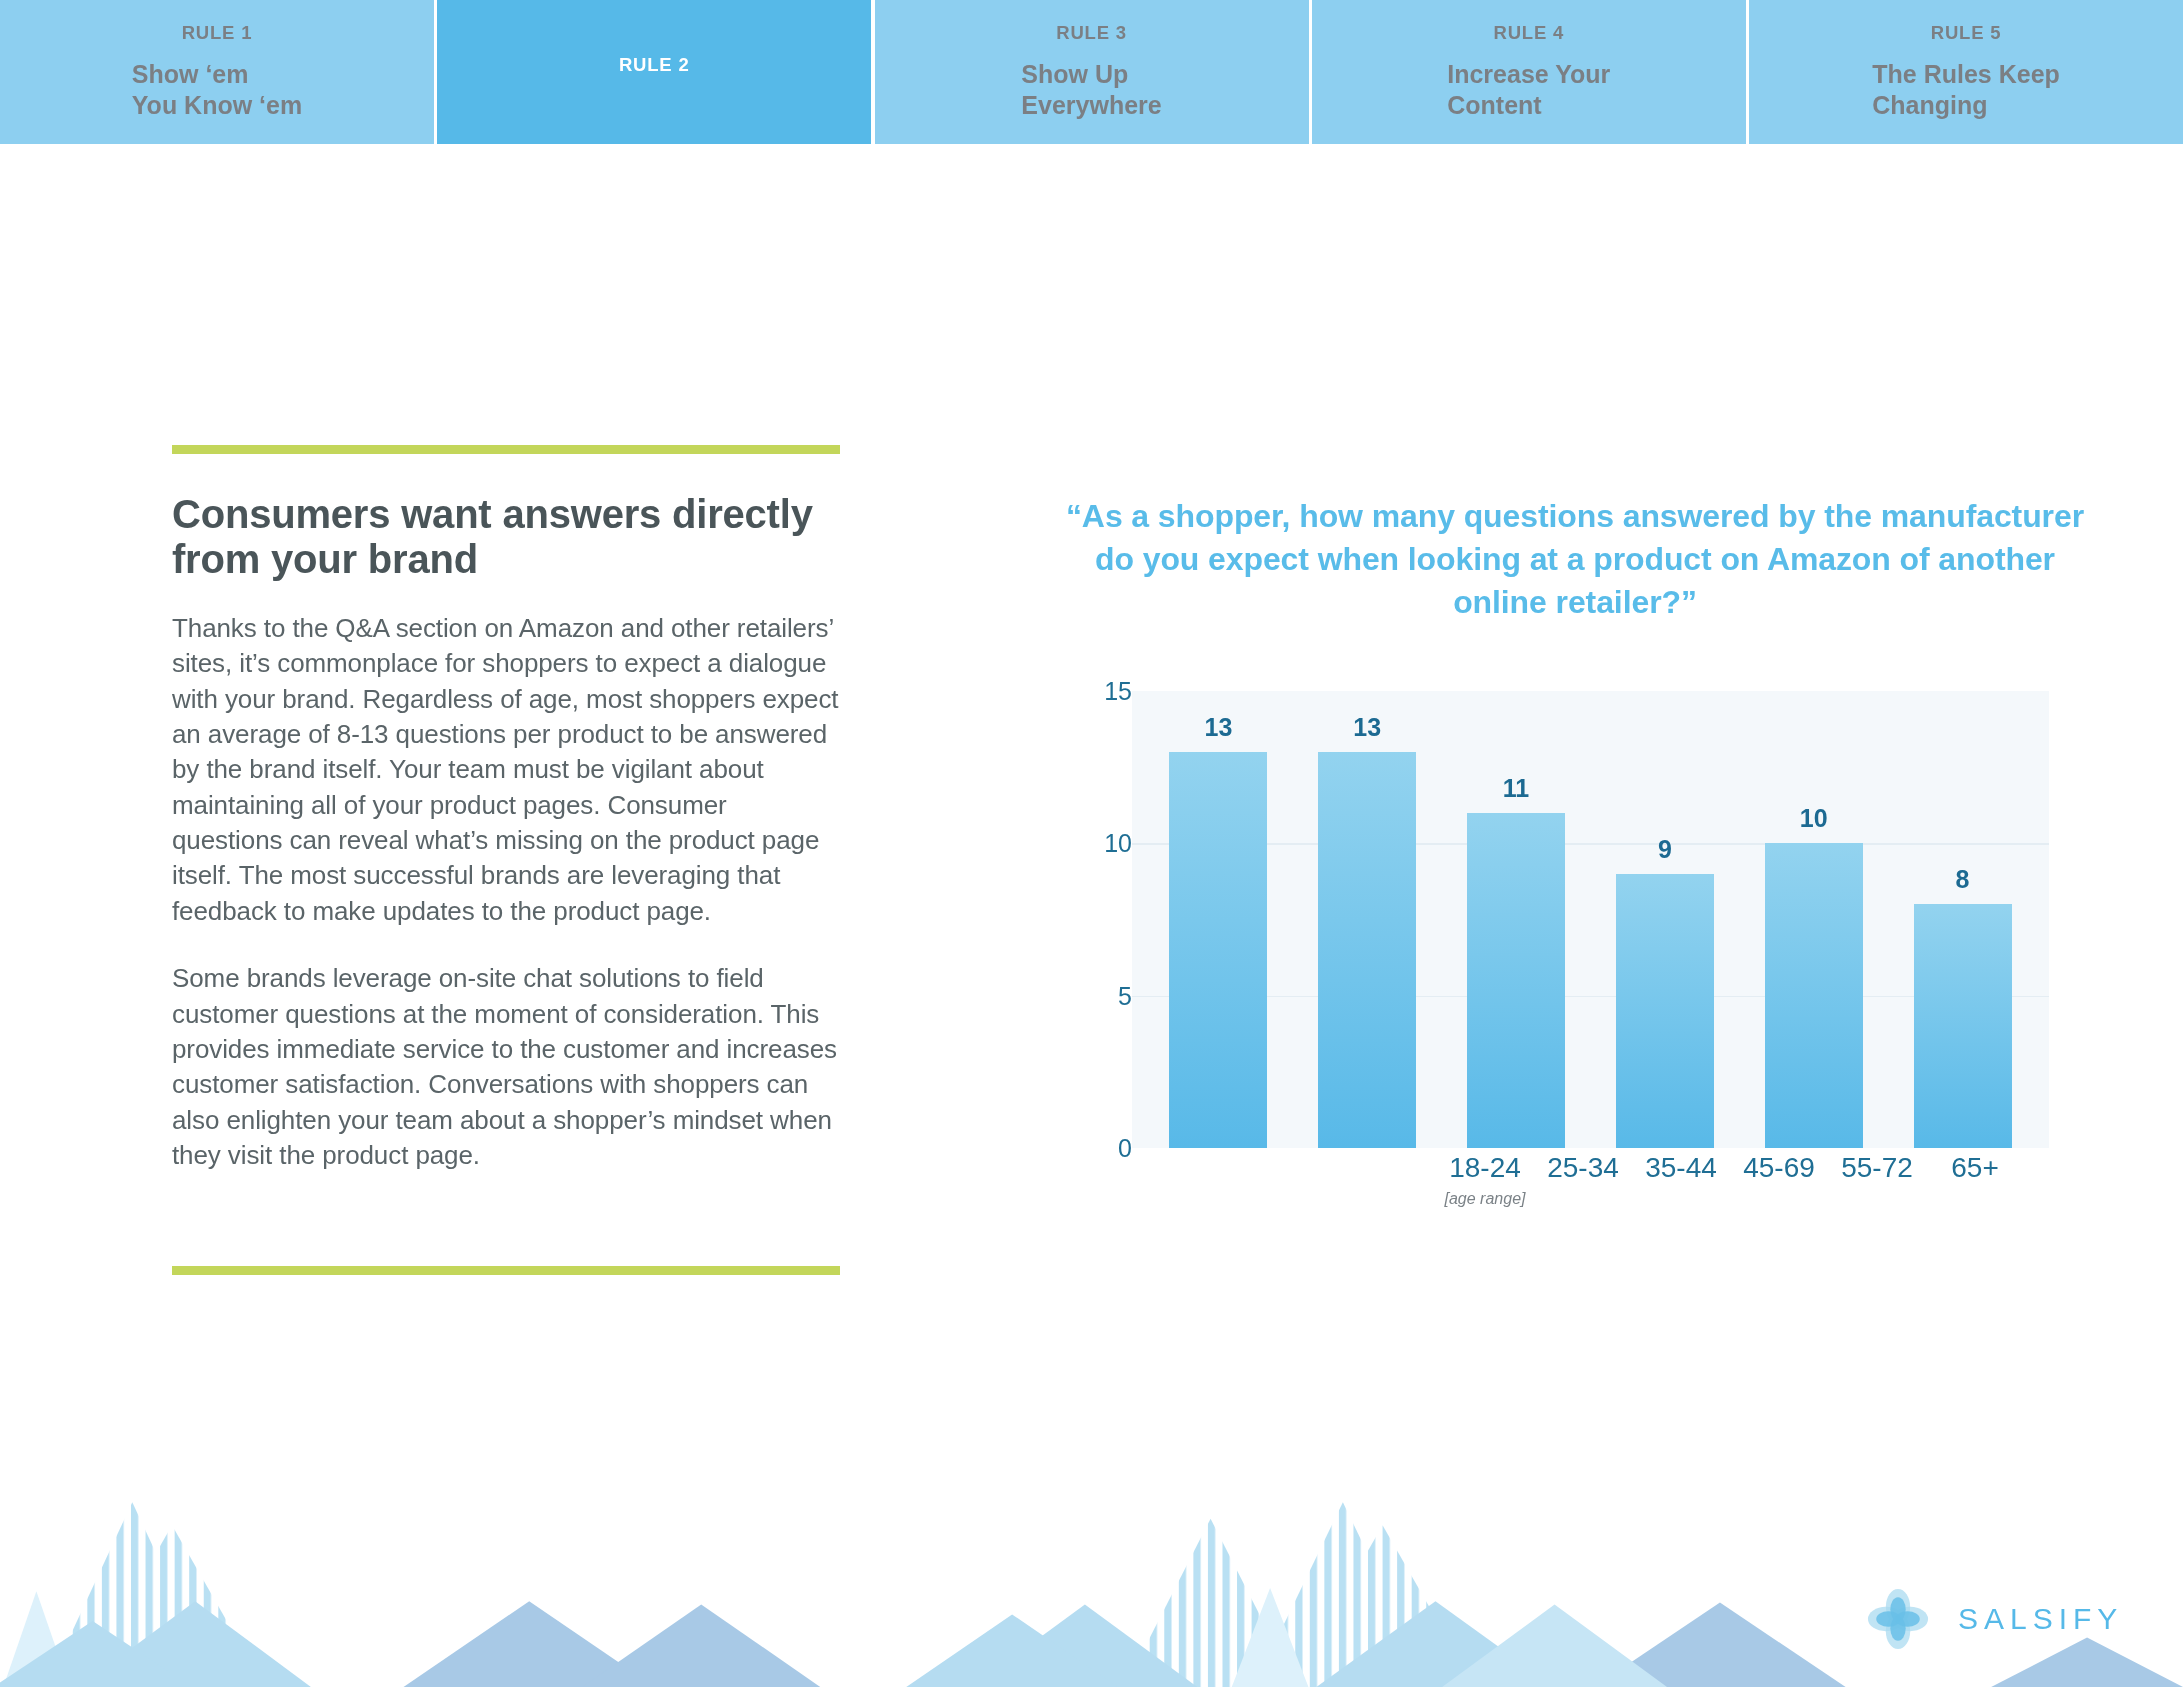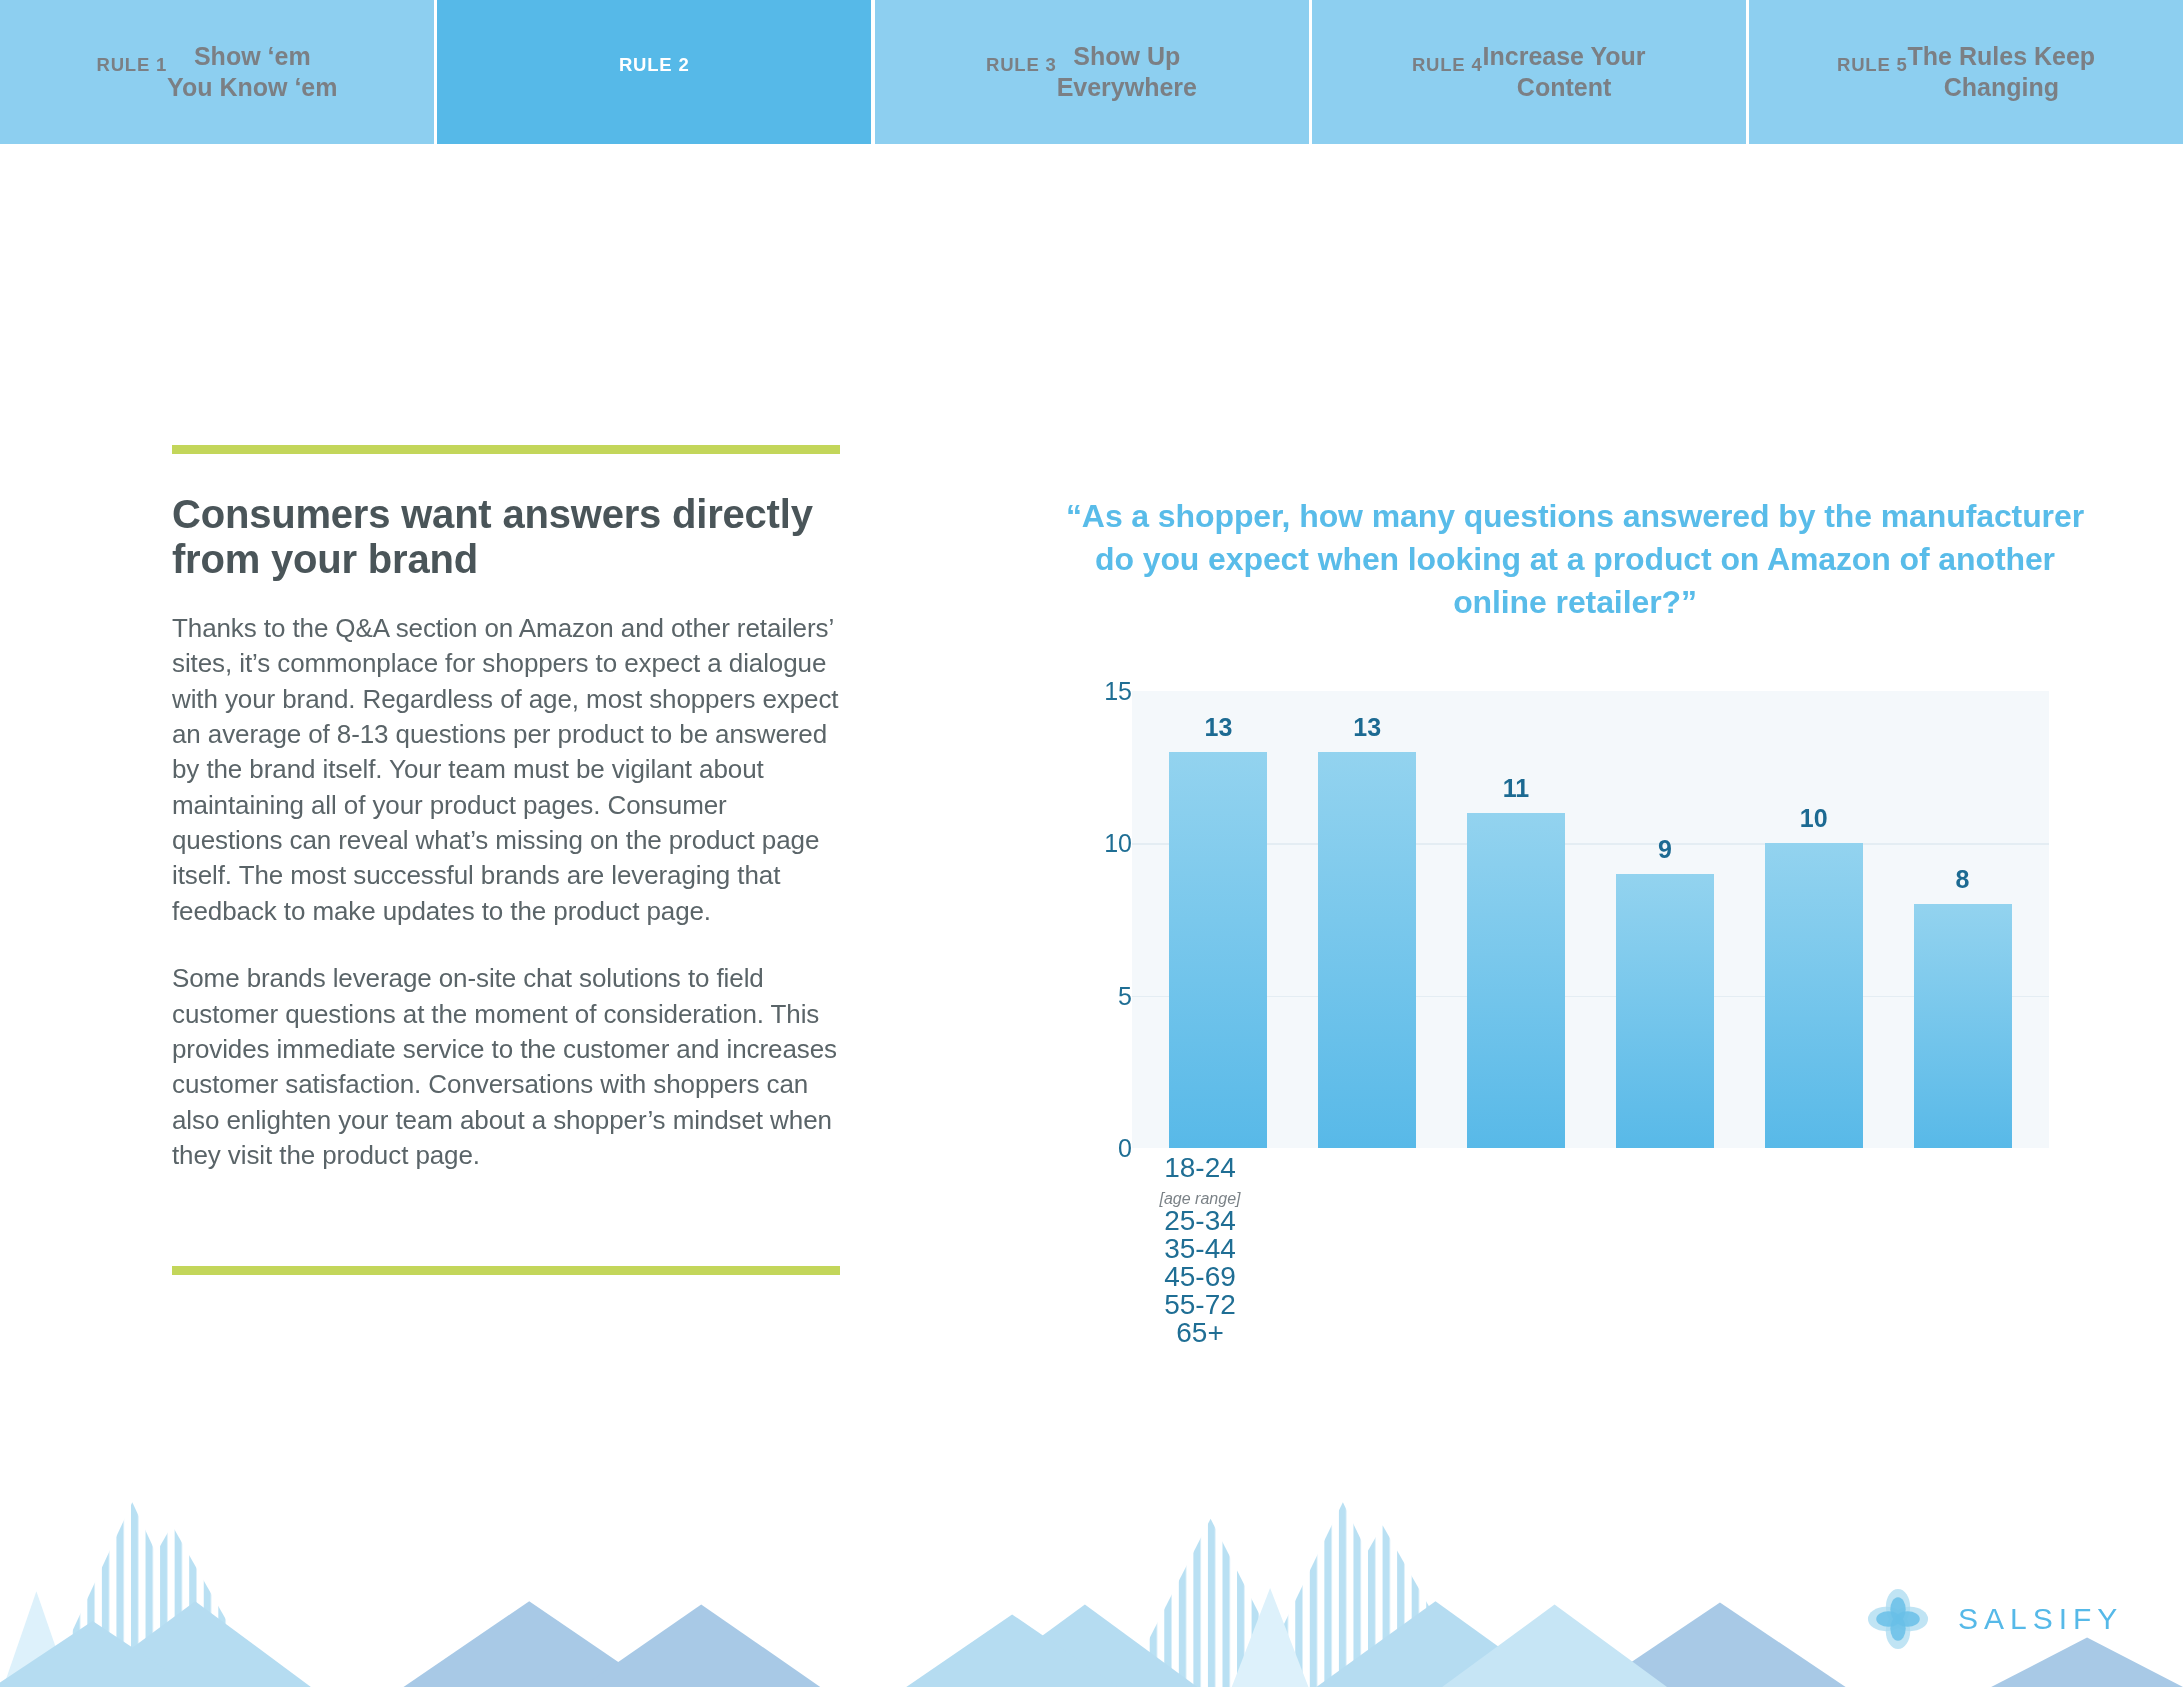--- a/index.html
+++ b/index.html
@@ -23,24 +23,23 @@
     width: 2183px;
     height: 144px;
     display: flex;
     gap: 3.3px;
     background: #ffffff;
   }
   .tab {
     flex: 1 1 0;
     background: #8dcff0;
     display: flex;
-    flex-direction: row;
+    flex-direction: column;
     align-items: center;
     justify-content: center;
-    text-align: center;
     box-sizing: border-box;
     padding: 0 13.2px;
   }
   .tab.active { background: #56b9e8; }
   .tab-kicker {
     font-size: 18.5px;
     font-weight: bold;
     letter-spacing: 0.8px;
     color: #7b7f84;
     margin-bottom: 14.6px;
@@ -173,28 +172,27 @@
     left: 0;
     width: 100%;
     text-align: center;
     font-size: 25px;
     font-weight: bold;
     color: #1c6a92;
     line-height: 1;
   }
   .xlabels {
     position: absolute;
-    left: 41px;
+    left: 21px;
     top: 463px;
     width: 917px;
     display: flex;
     justify-content: flex-end;
     padding: 0 12px;
     box-sizing: border-box;
-    flex-direction: column;
   }
   .xlabel-slot {
     width: 98px;
     text-align: center;
     position: relative;
   }
   .xlabel {
     font-size: 28px;
     color: #1f6e94;
     line-height: 1;

